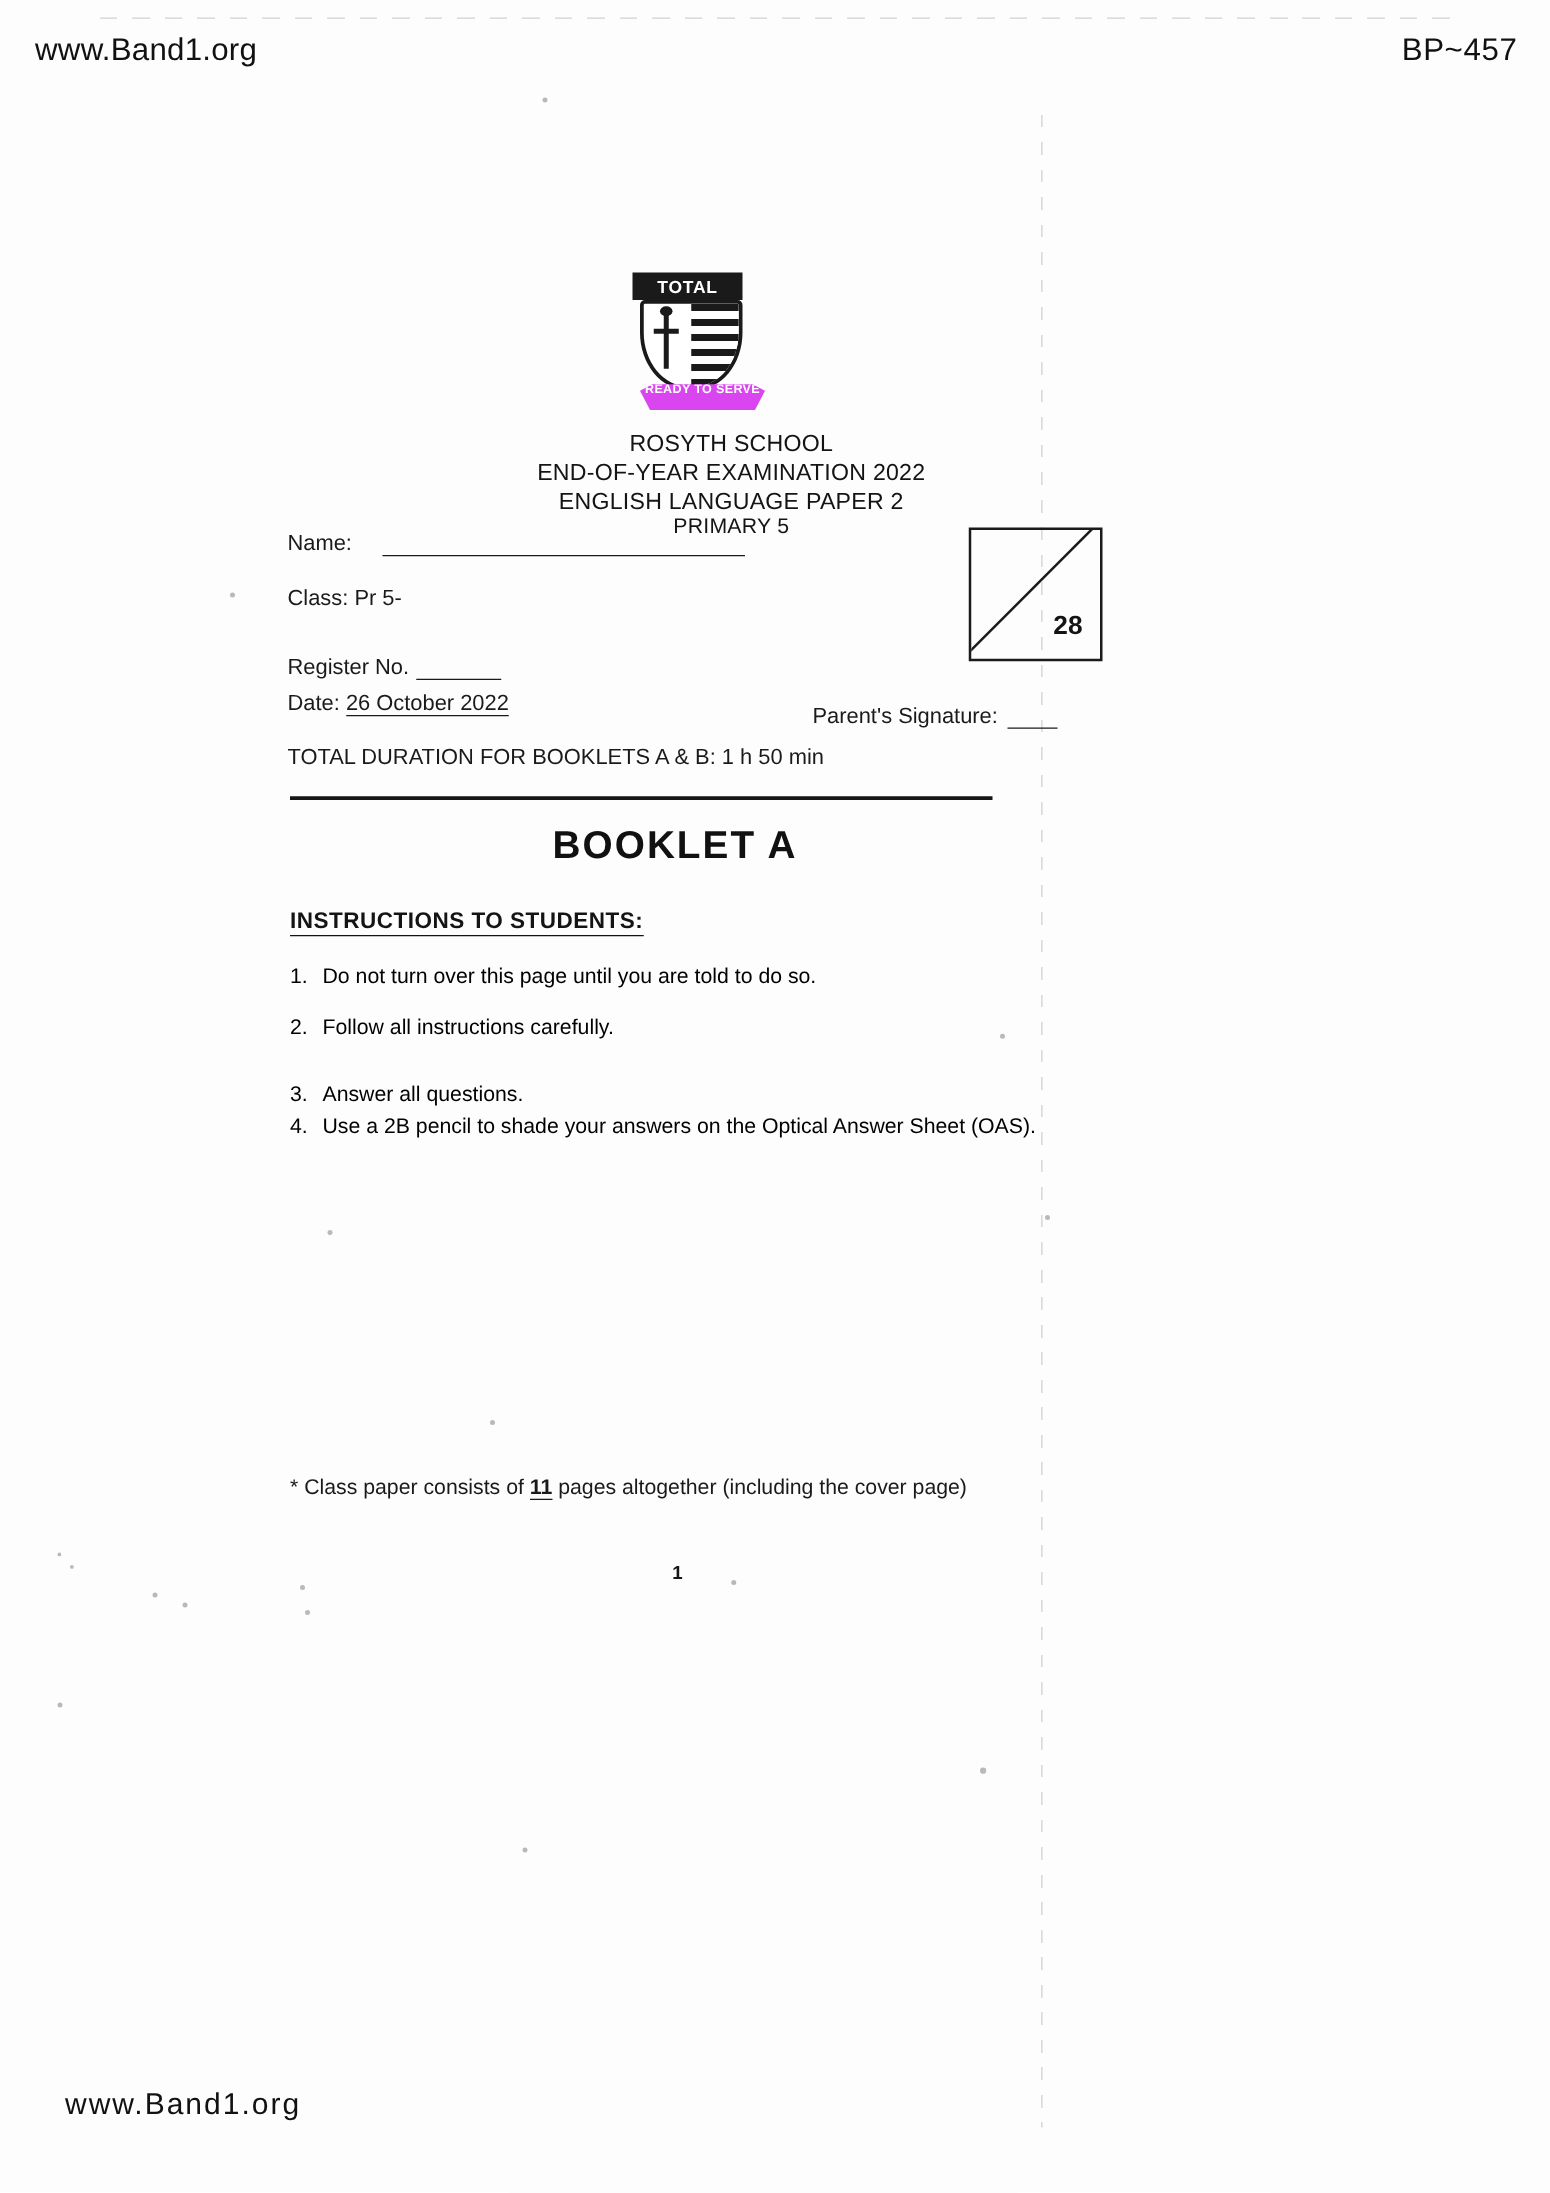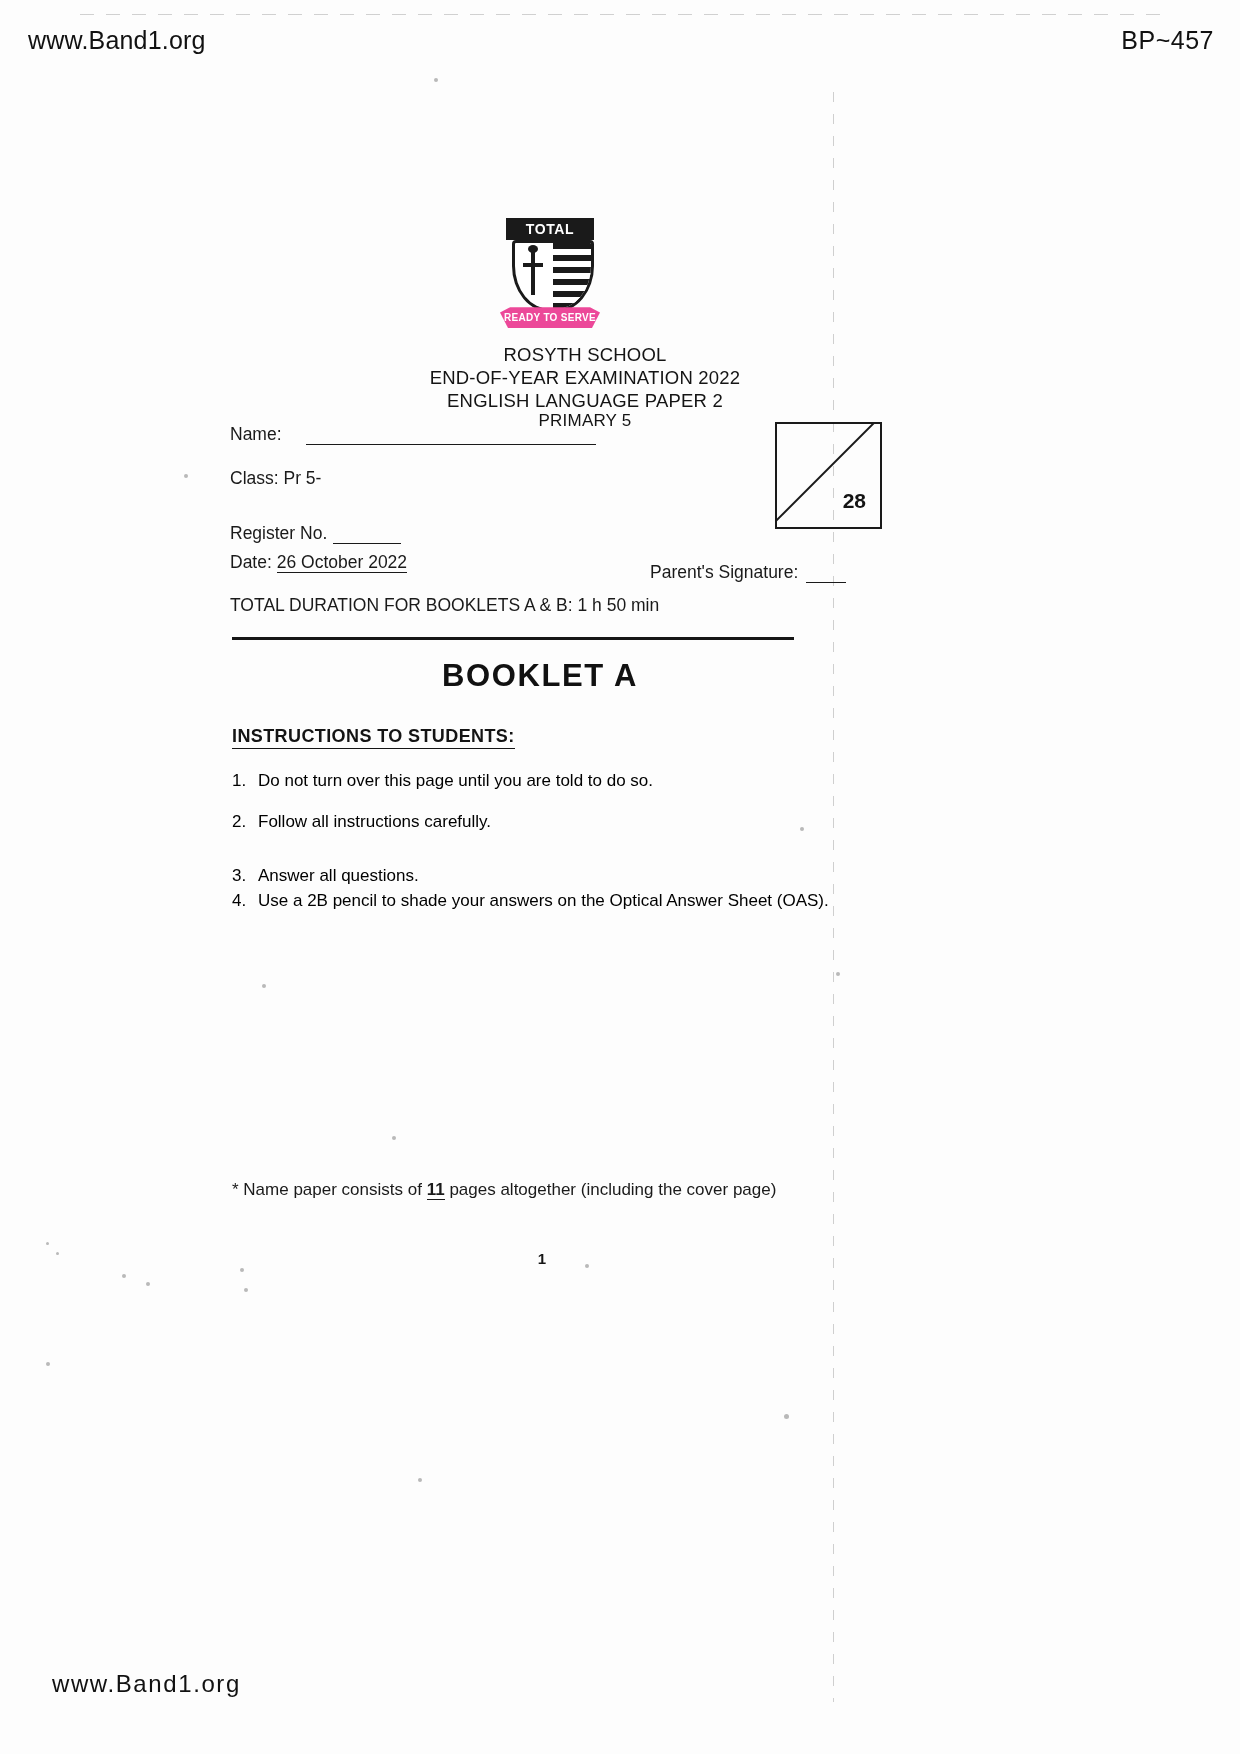--- a/index.html
+++ b/index.html
@@ -121,25 +121,25 @@
   }
   .crest .shield .pommel {
     position: absolute;
     left: 13px; top: 2px;
     width: 10px; height: 8px;
     background: #1a1a1a;
     border-radius: 50%;
   }
   .crest .scroll {
     position: absolute;
-    left: 0; top: 88px;
+    left: 12px; top: 88px;
     width: 100px; height: 22px;
-    background: #ec4899;
+    background: #d946ef;
     clip-path: polygon(0 30%, 10% 6%, 90% 6%, 100% 30%, 92% 100%, 8% 100%);
-    display: flex; align-items: center; justify-content: center;
+    display: flex; justify-content: center;
   }
   .crest .scroll span {
     color: #fff;
     font-size: 10px;
     font-weight: 700;
     letter-spacing: .3px;
   }
 
   
   .hdr {
@@ -373,20 +373,20 @@
     <span class="num">2.</span><span>Follow all instructions carefully.</span>
   </div>
   <div class="instr i3">
     <span class="num">3.</span><span>Answer all questions.</span>
   </div>
   <div class="instr i4">
     <span class="num">4.</span><span>Use a 2B pencil to shade your answers on the Optical Answer Sheet (OAS).</span>
   </div>
 
   <div class="footnote">
-    <span>* Name paper consists of</span>
+    <span>* Class paper consists of</span>
     <span class="bu">11</span>
     <span>pages altogether (including the cover page)</span>
   </div>
 
   <div class="pagenum">1</div>
 
 </div>
 
 </body></html>

